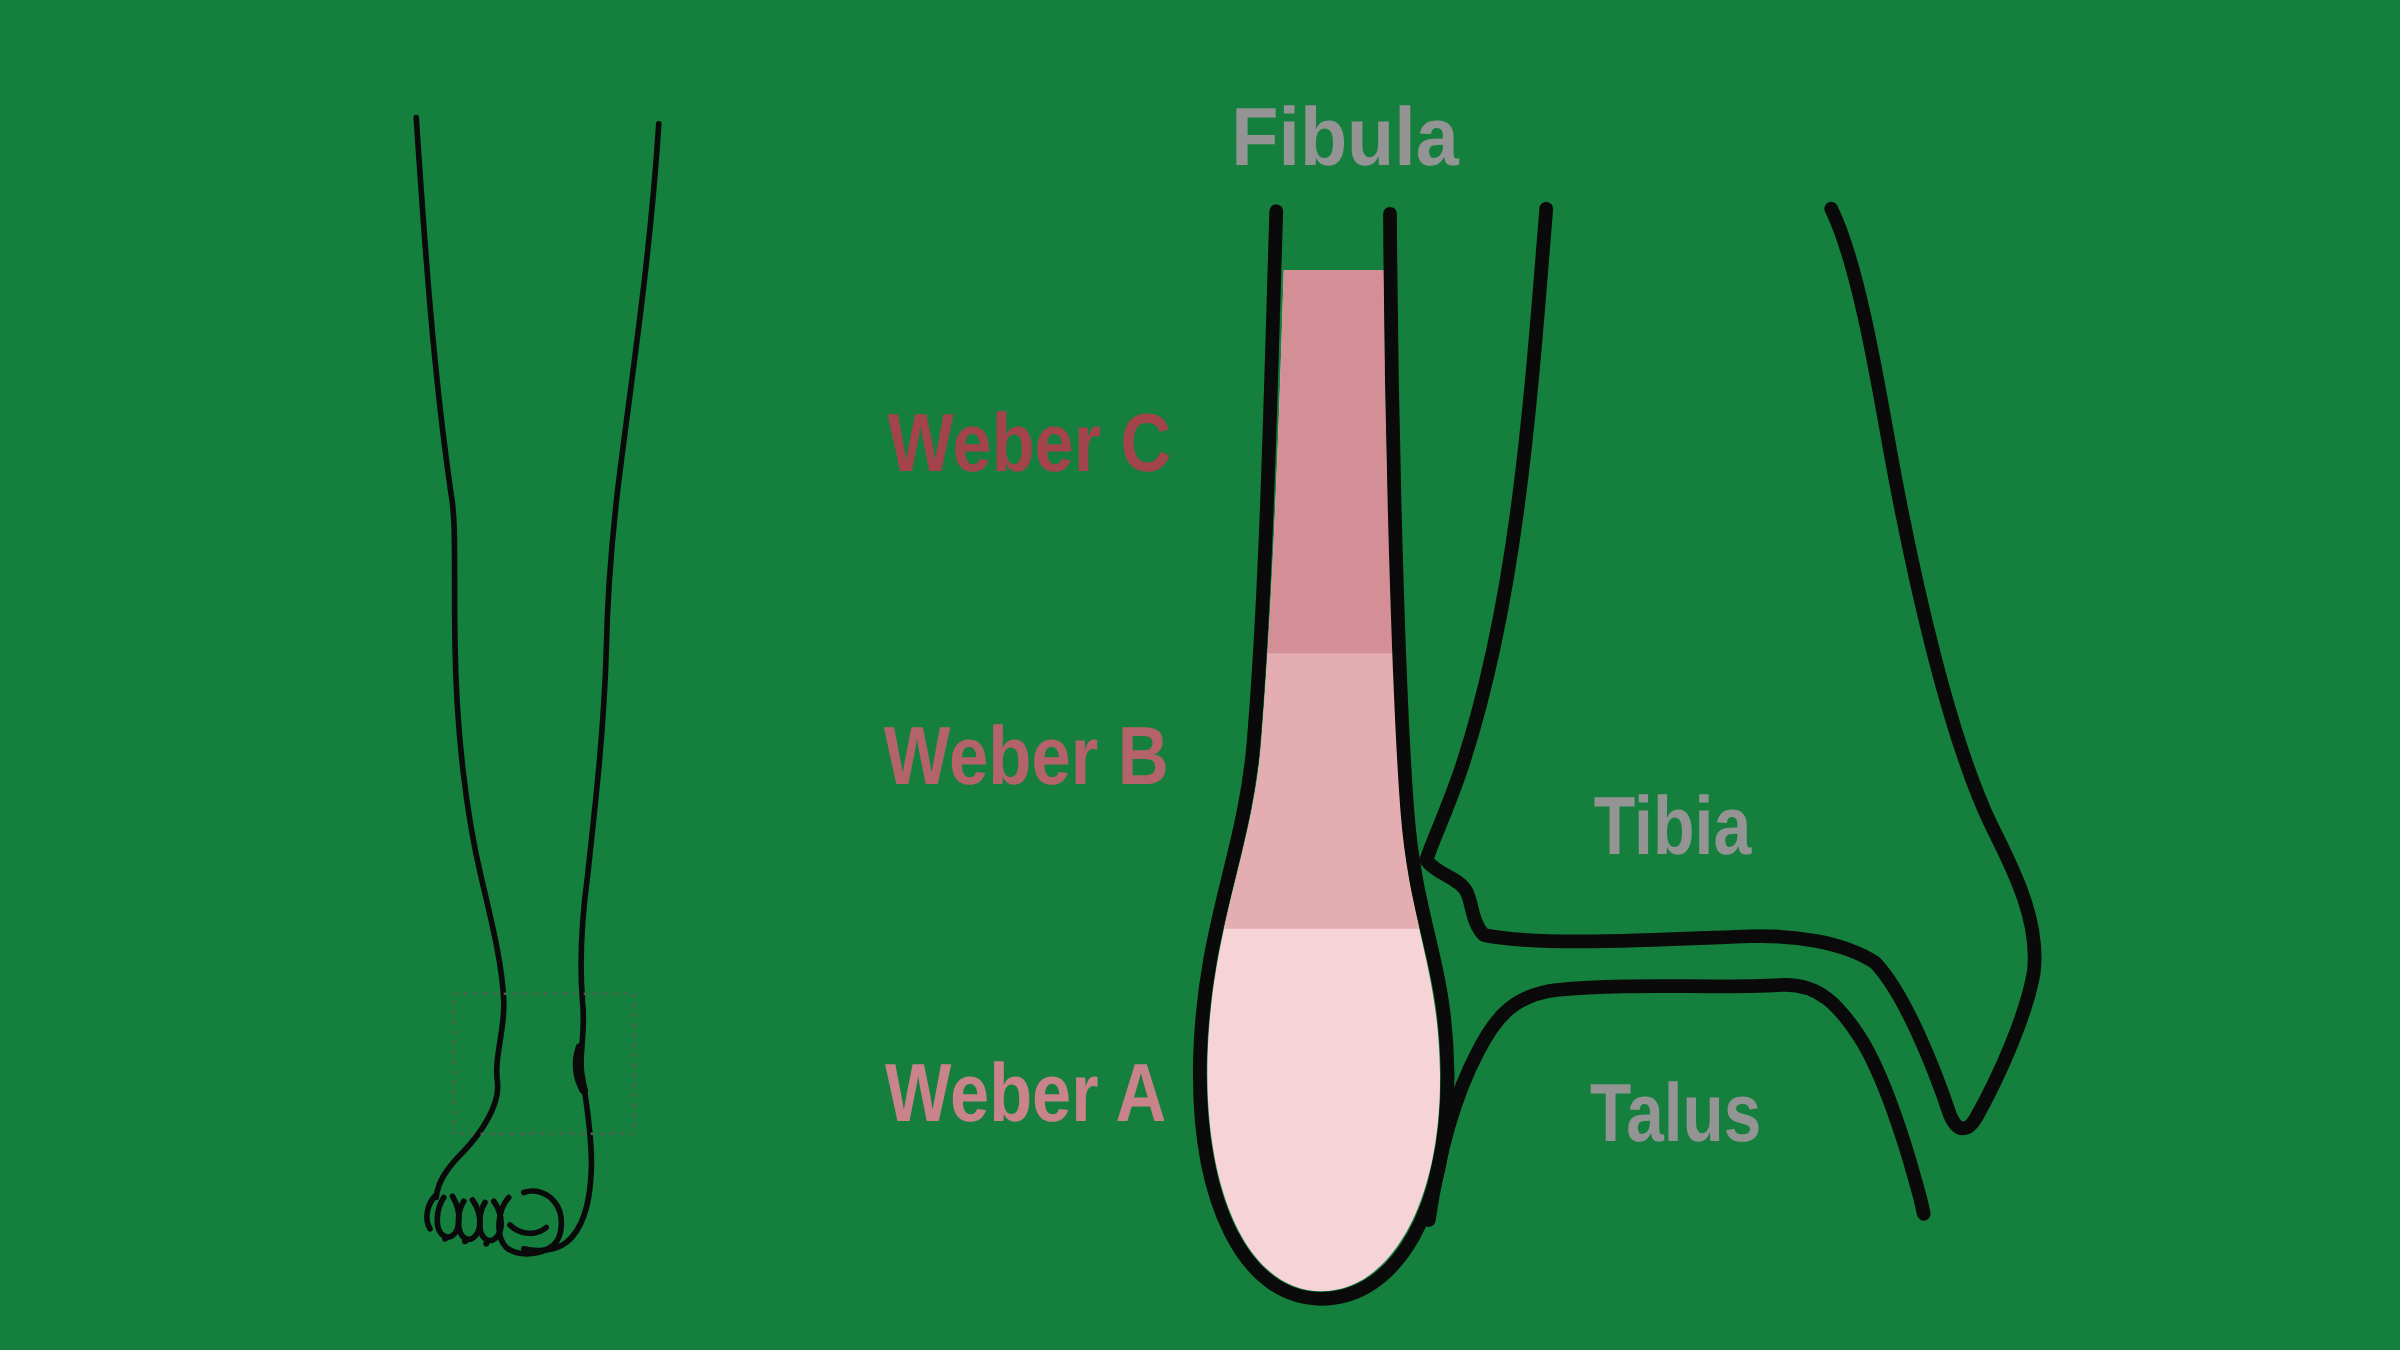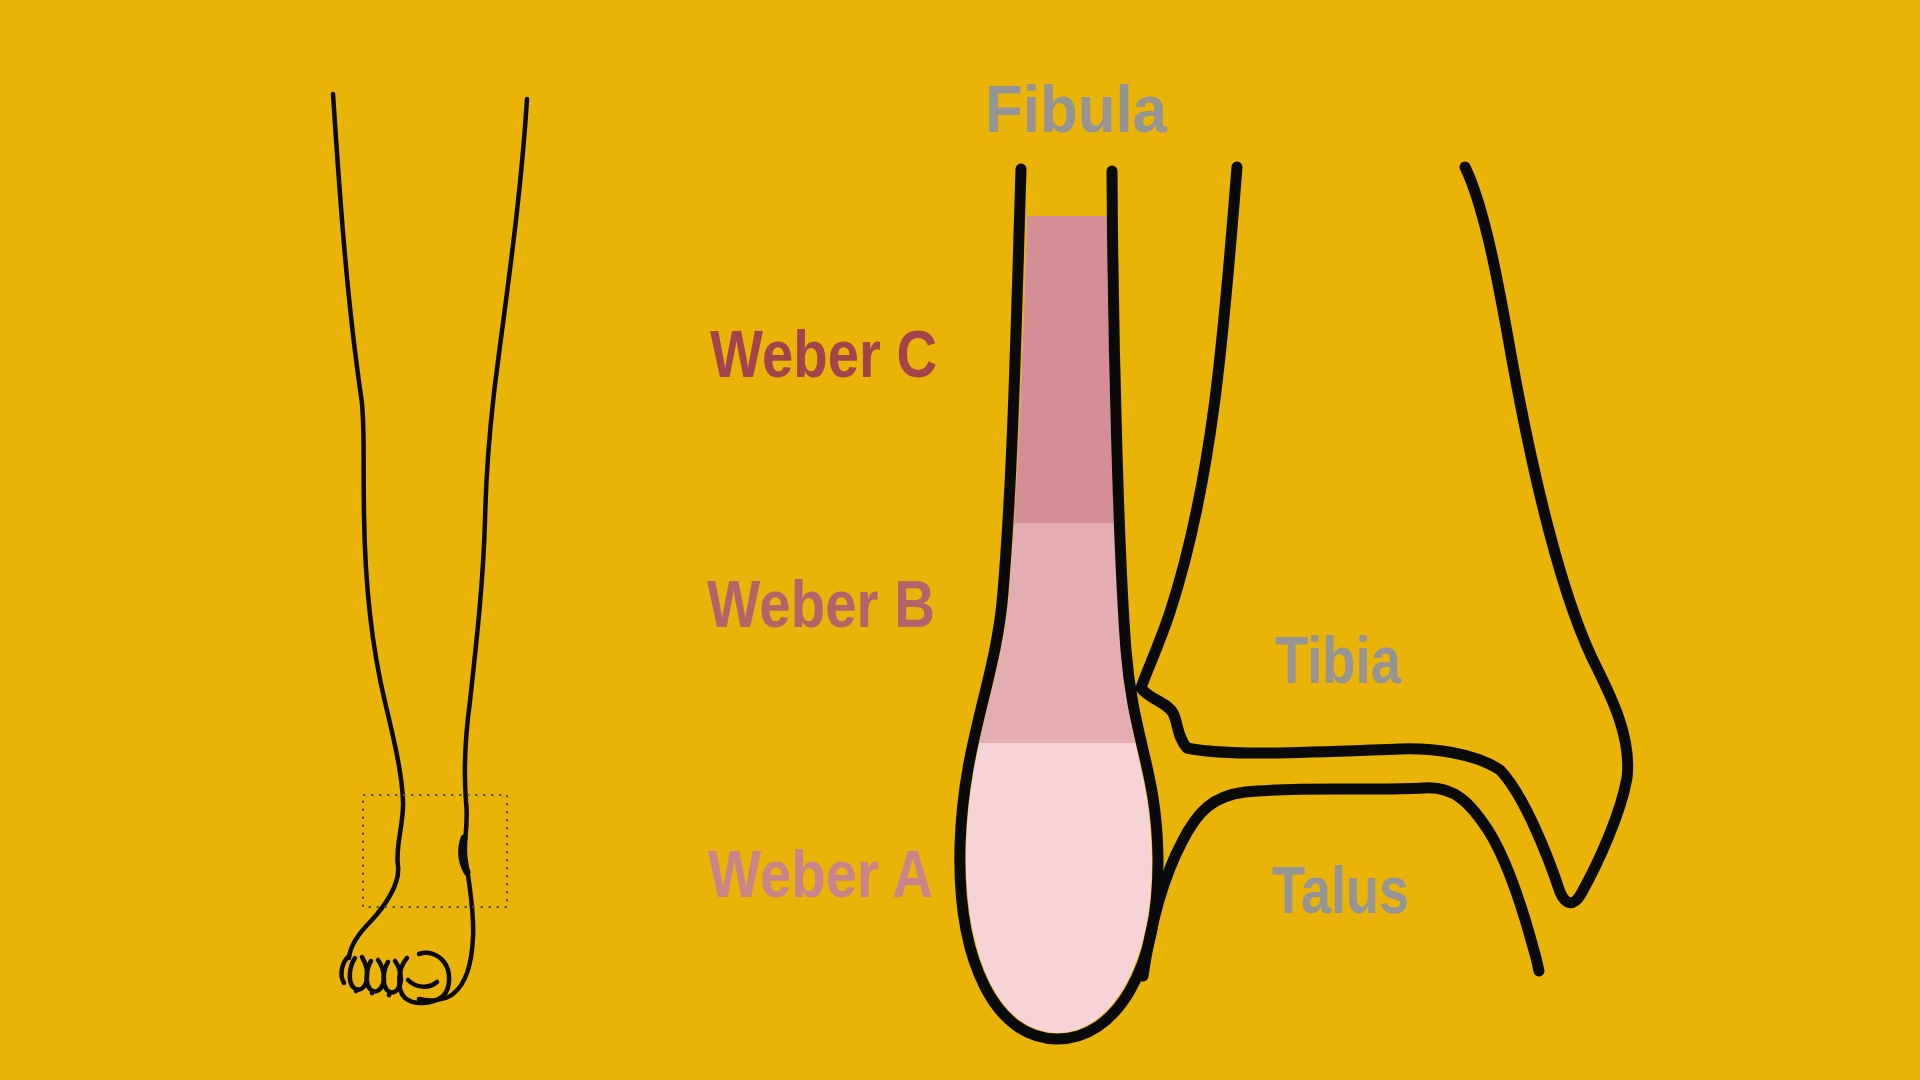--- a/index.html
+++ b/index.html
@@ -1,20 +1,20 @@
 <!DOCTYPE html>
 <html><head>
 <meta charset="utf-8">
 <style>
   html, body { margin: 0; padding: 0; }
   .stage {
     position: relative;
     width: 1920px;
     height: 1080px;
-    background: #eab308;
+    background: #15803d;
     overflow: hidden;
   }
   svg.scene { position: absolute; left: 0; top: 0; width: 1920px; height: 1080px; display: block; }
   text.bone-text {
     font-family: "Liberation Sans", sans-serif;
     font-weight: 700;
     font-size: 66px;
   }
 </style>
 </head>

